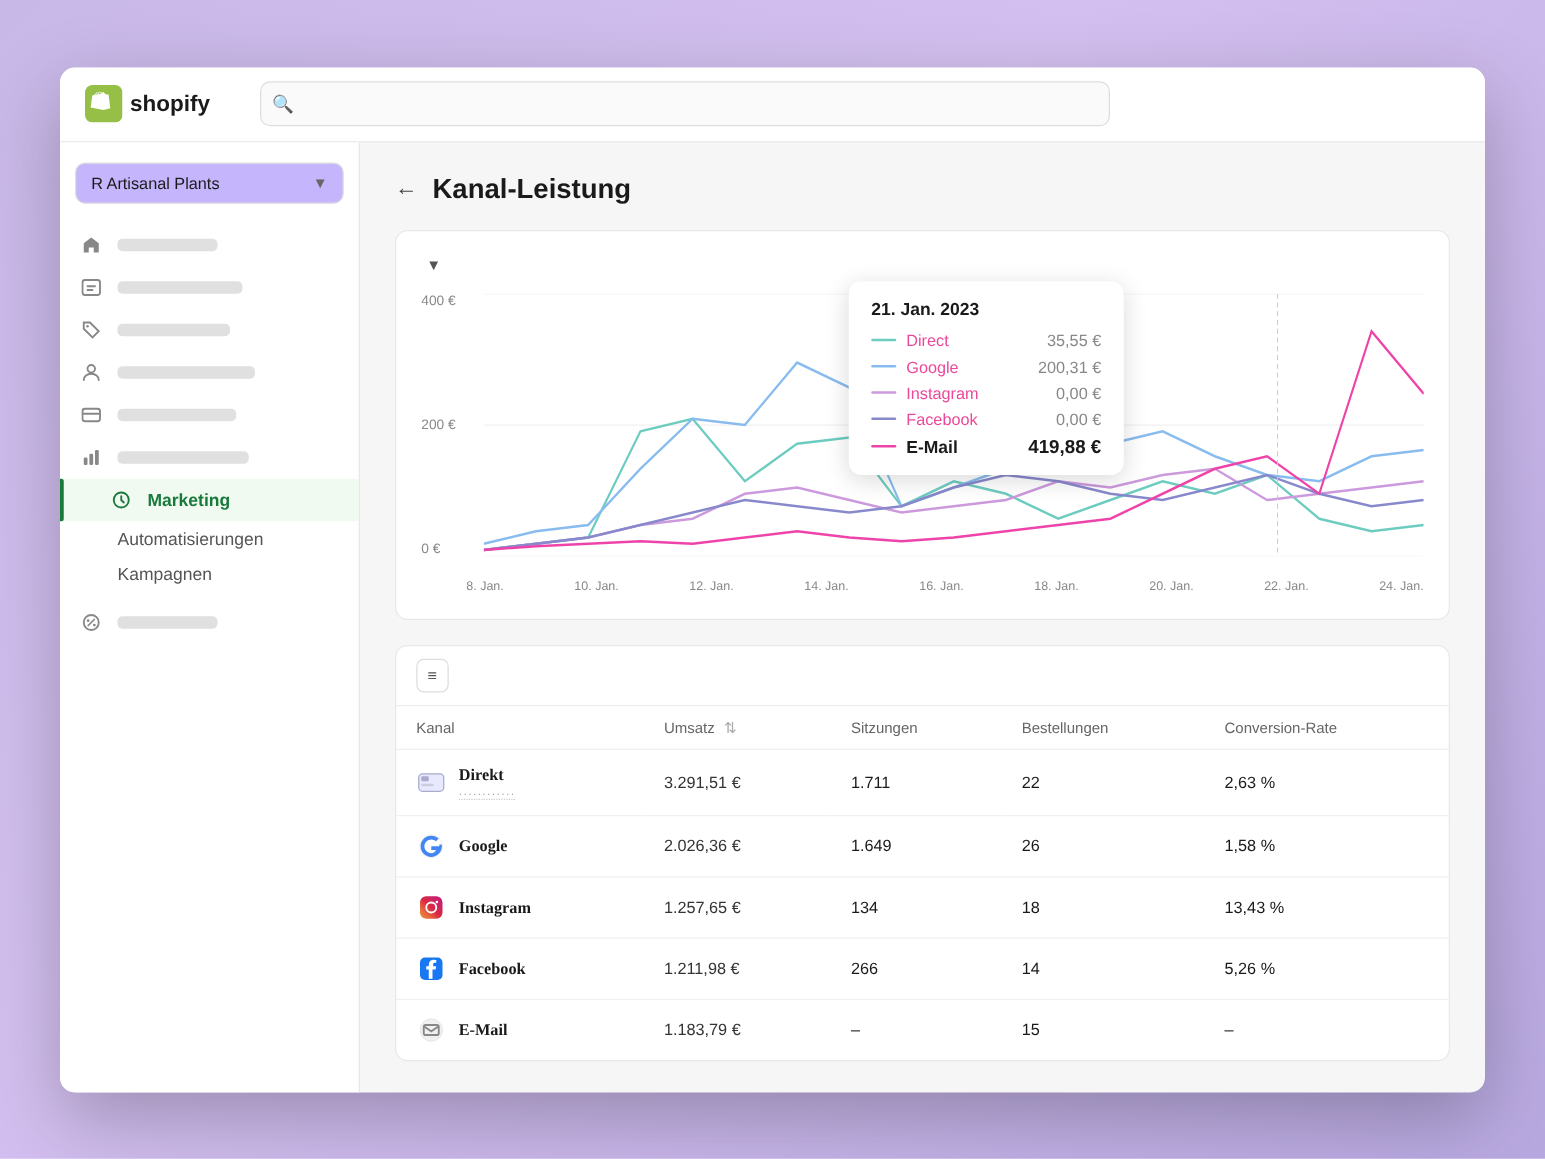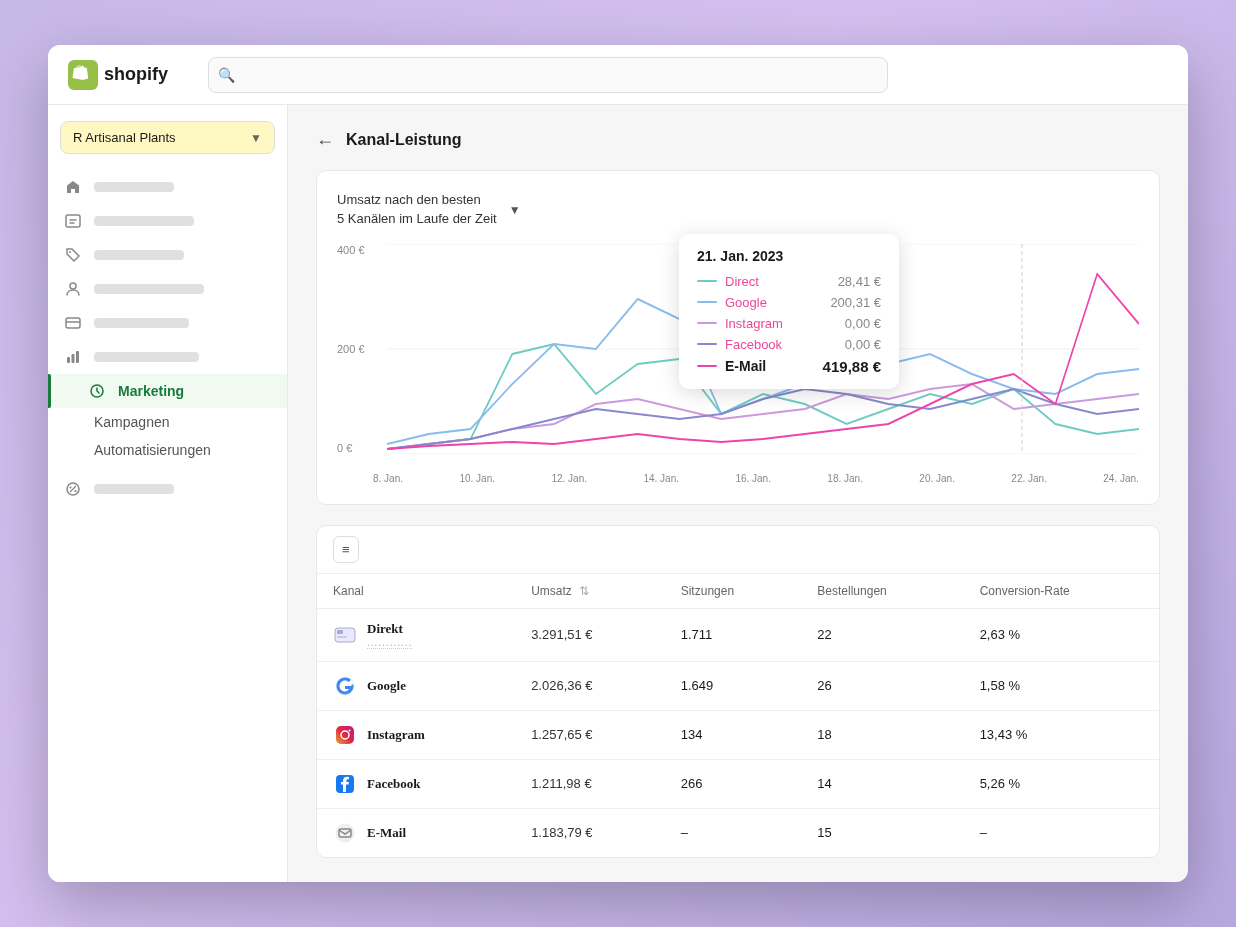--- a/index.html
+++ b/index.html
@@ -78,21 +78,21 @@
     
     .sidebar {
       width: 240px;
       background: #fff;
       border-right: 1px solid #e8e8e8;
       padding: 16px 0;
       flex-shrink: 0;
     }
     .store-selector {
       margin: 0 12px 16px 12px;
-      background: #fef9c3;
+      background: #c4b5fd;
       border: 1px solid #ddd;
       border-radius: 8px;
       padding: 8px 12px;
       display: flex;
       align-items: center;
       justify-content: space-between;
       cursor: pointer;
     }
     .store-name {
       font-size: 13px;
@@ -173,21 +173,21 @@
       align-items: center;
       gap: 12px;
       margin-bottom: 20px;
     }
     .back-arrow {
       color: #444;
       font-size: 18px;
       cursor: pointer;
     }
     .page-title {
-      font-size: 16px;
+      font-size: 22px;
       font-weight: 700;
       color: #1a1a1a;
     }
     
     .chart-card {
       background: #fff;
       border-radius: 10px;
       border: 1px solid #e8e8e8;
       padding: 20px;
       margin-bottom: 20px;
@@ -478,22 +478,22 @@
             <svg width="16" height="16" viewBox="0 0 16 16" fill="none">
               <circle cx="8" cy="8" r="6" stroke="#1a7a3c" stroke-width="1.5" fill="none"></circle>
               <path d="M8 5v3l2 2" stroke="#1a7a3c" stroke-width="1.5" stroke-linecap="round"></path>
             </svg>
           </span>
           <span class="nav-item-label">Marketing</span>
         </li>
       </ul>
 
       <ul class="sub-nav">
+        <li class="sub-nav-item">Automatisierungen</li>
         <li class="sub-nav-item">Kampagnen</li>
-        <li class="sub-nav-item">Automatisierungen</li>
       </ul>
 
       <ul class="nav-items" style="margin-top: 8px;">
         <li class="nav-item">
           <span class="nav-icon">
             <svg width="16" height="16" viewBox="0 0 16 16" fill="none">
               <circle cx="8" cy="8" r="6" stroke="#888" stroke-width="1.5" fill="none"></circle>
               <path d="M5.5 10.5l5-5M6 6.5a.5.5 0 11-1 0 .5.5 0 011 0zM11 10a.5.5 0 11-1 0 .5.5 0 011 0z" stroke="#888" stroke-width="1.2" stroke-linecap="round"></path>
             </svg>
           </span>
@@ -505,24 +505,20 @@
     <div class="main">
 
       <div class="page-header">
         <span class="back-arrow">←</span>
         <h1 class="page-title">Kanal-Leistung</h1>
       </div>
 
       <div class="chart-card">
         <div class="chart-header">
           <div class="chart-title-wrap">
-            <div class="chart-title">
-              <span>Umsatz nach den besten</span><br>
-              <span>5 Kanälen im Laufe der Zeit</span>
-            </div>
             <span style="cursor:pointer; color:#555; font-size:12px; margin-left:4px;">▼</span>
           </div>
         </div>
 
         <div class="chart-area">
 
           <div class="y-axis">
             <span class="y-label">400 €</span>
             <span class="y-label">200 €</span>
             <span class="y-label">0 €</span>
@@ -562,21 +558,21 @@
           </div>
 
           <div class="chart-tooltip">
             <div class="tooltip-date">21. Jan. 2023</div>
 
             <div class="tooltip-row">
               <div class="tooltip-left">
                 <div class="tooltip-line" style="background:#6dccc0"></div>
                 <span class="tooltip-label">Direct</span>
               </div>
-              <span class="tooltip-value">28,41 €</span>
+              <span class="tooltip-value">35,55 €</span>
             </div>
 
             <div class="tooltip-row">
               <div class="tooltip-left">
                 <div class="tooltip-line" style="background:#88bbee"></div>
                 <span class="tooltip-label">Google</span>
               </div>
               <span class="tooltip-value">200,31 €</span>
             </div>
 

